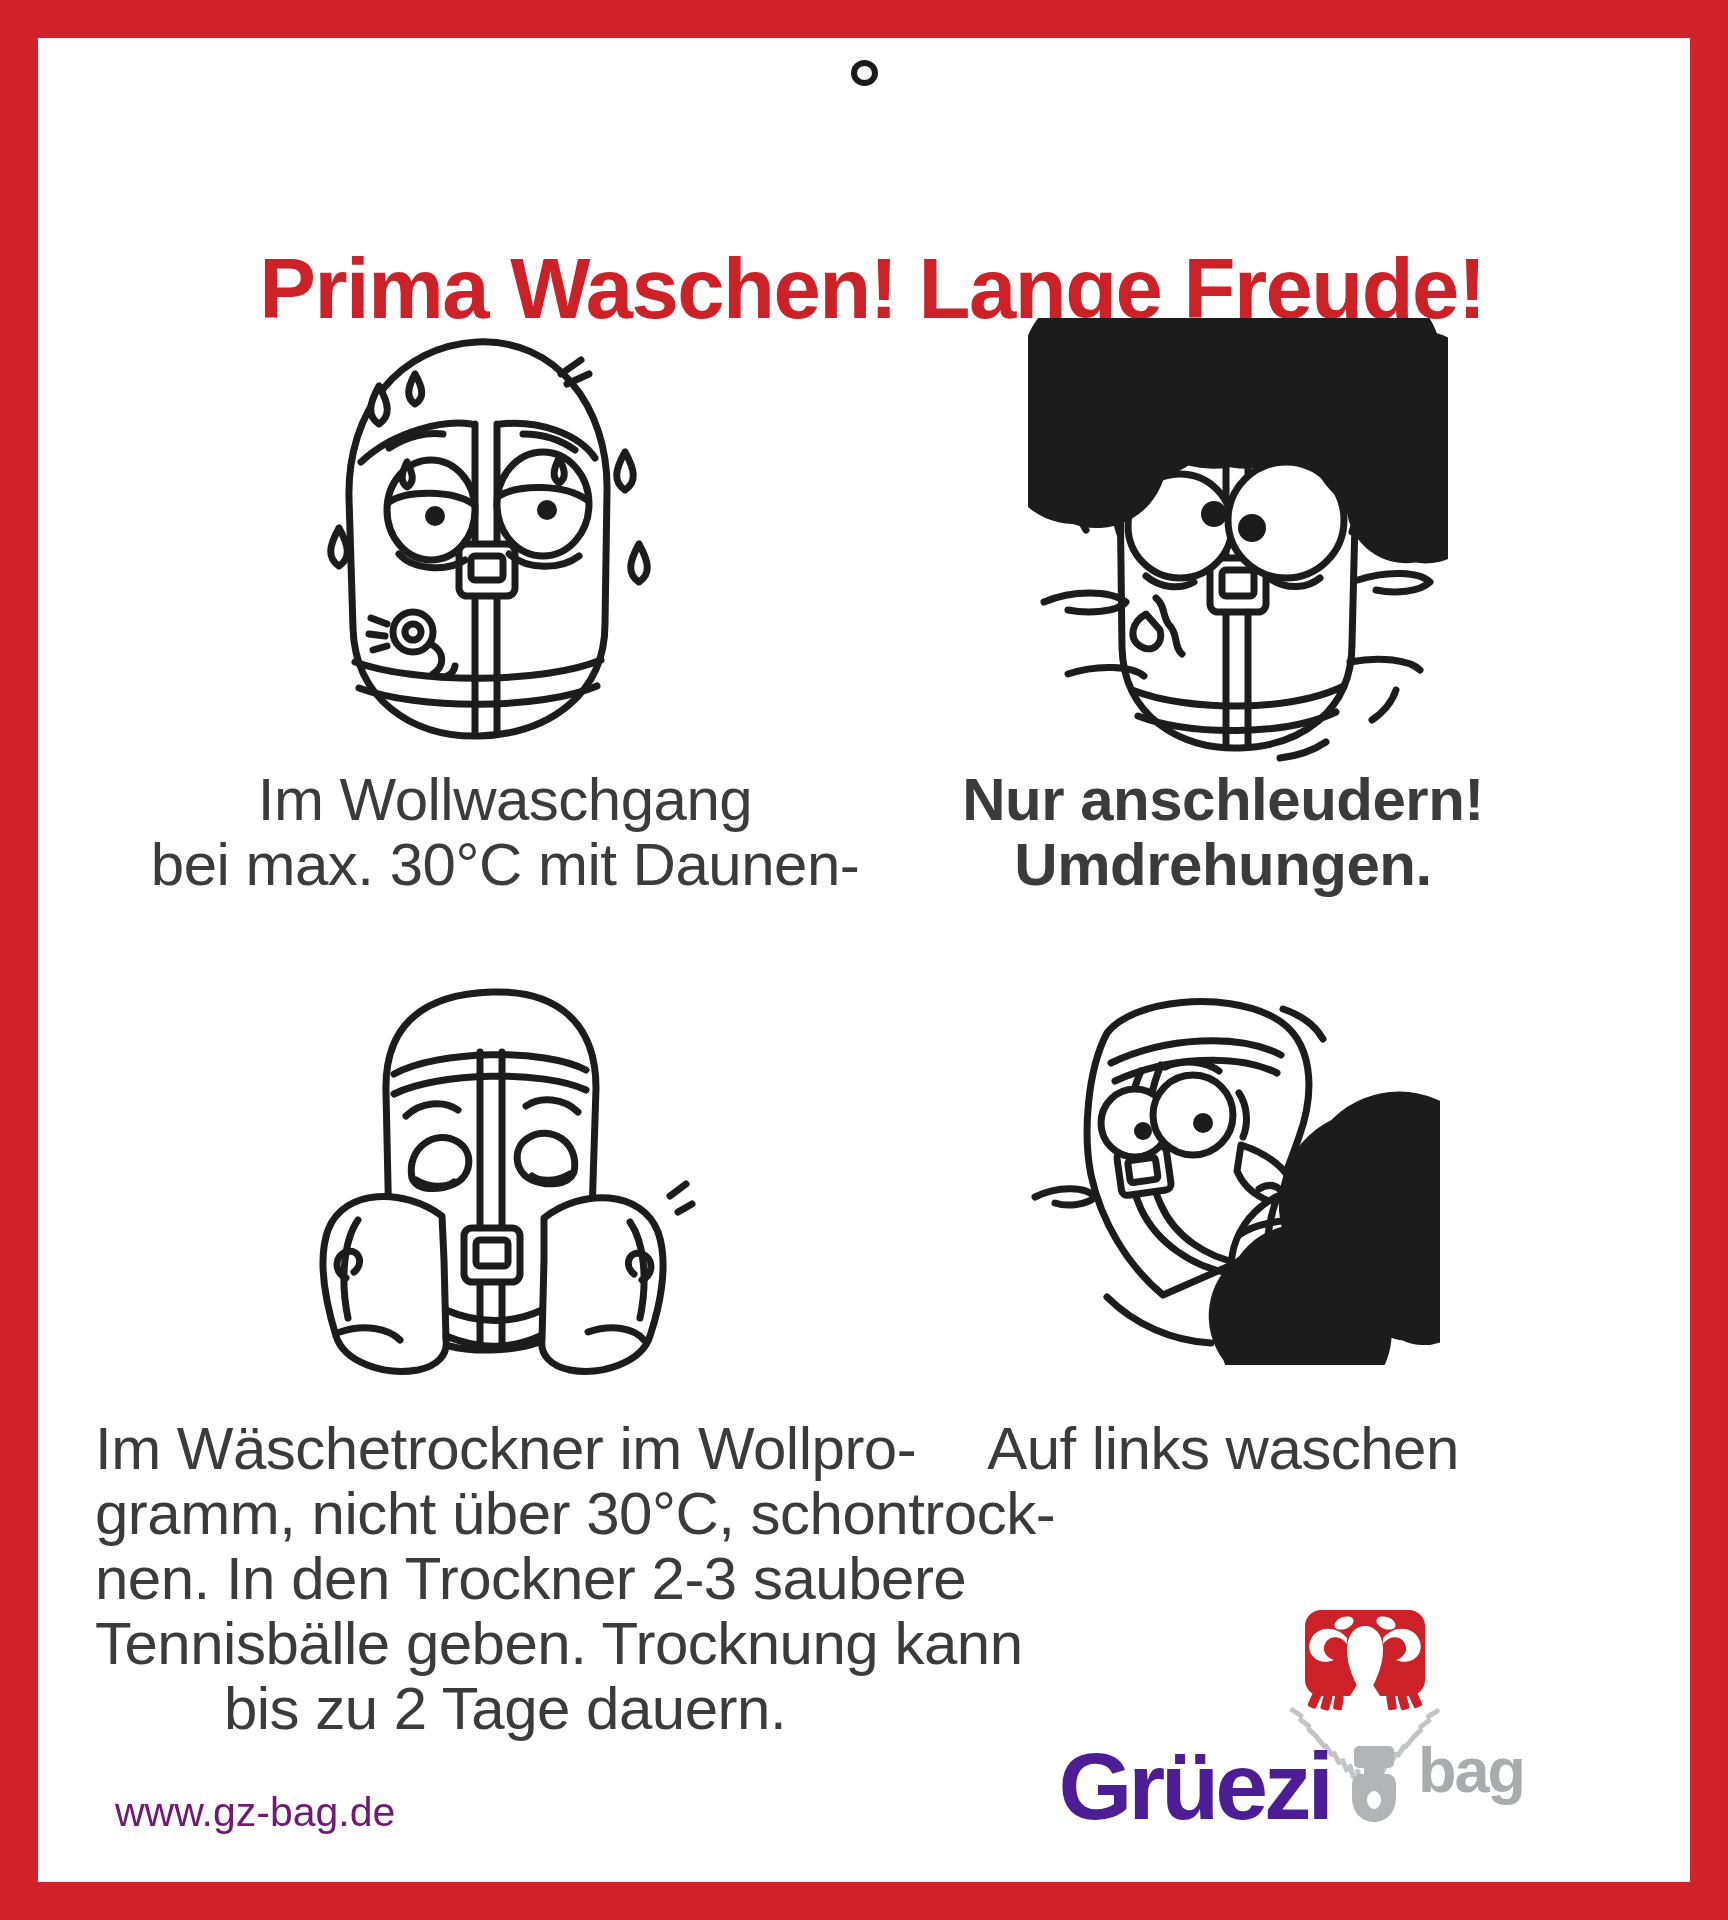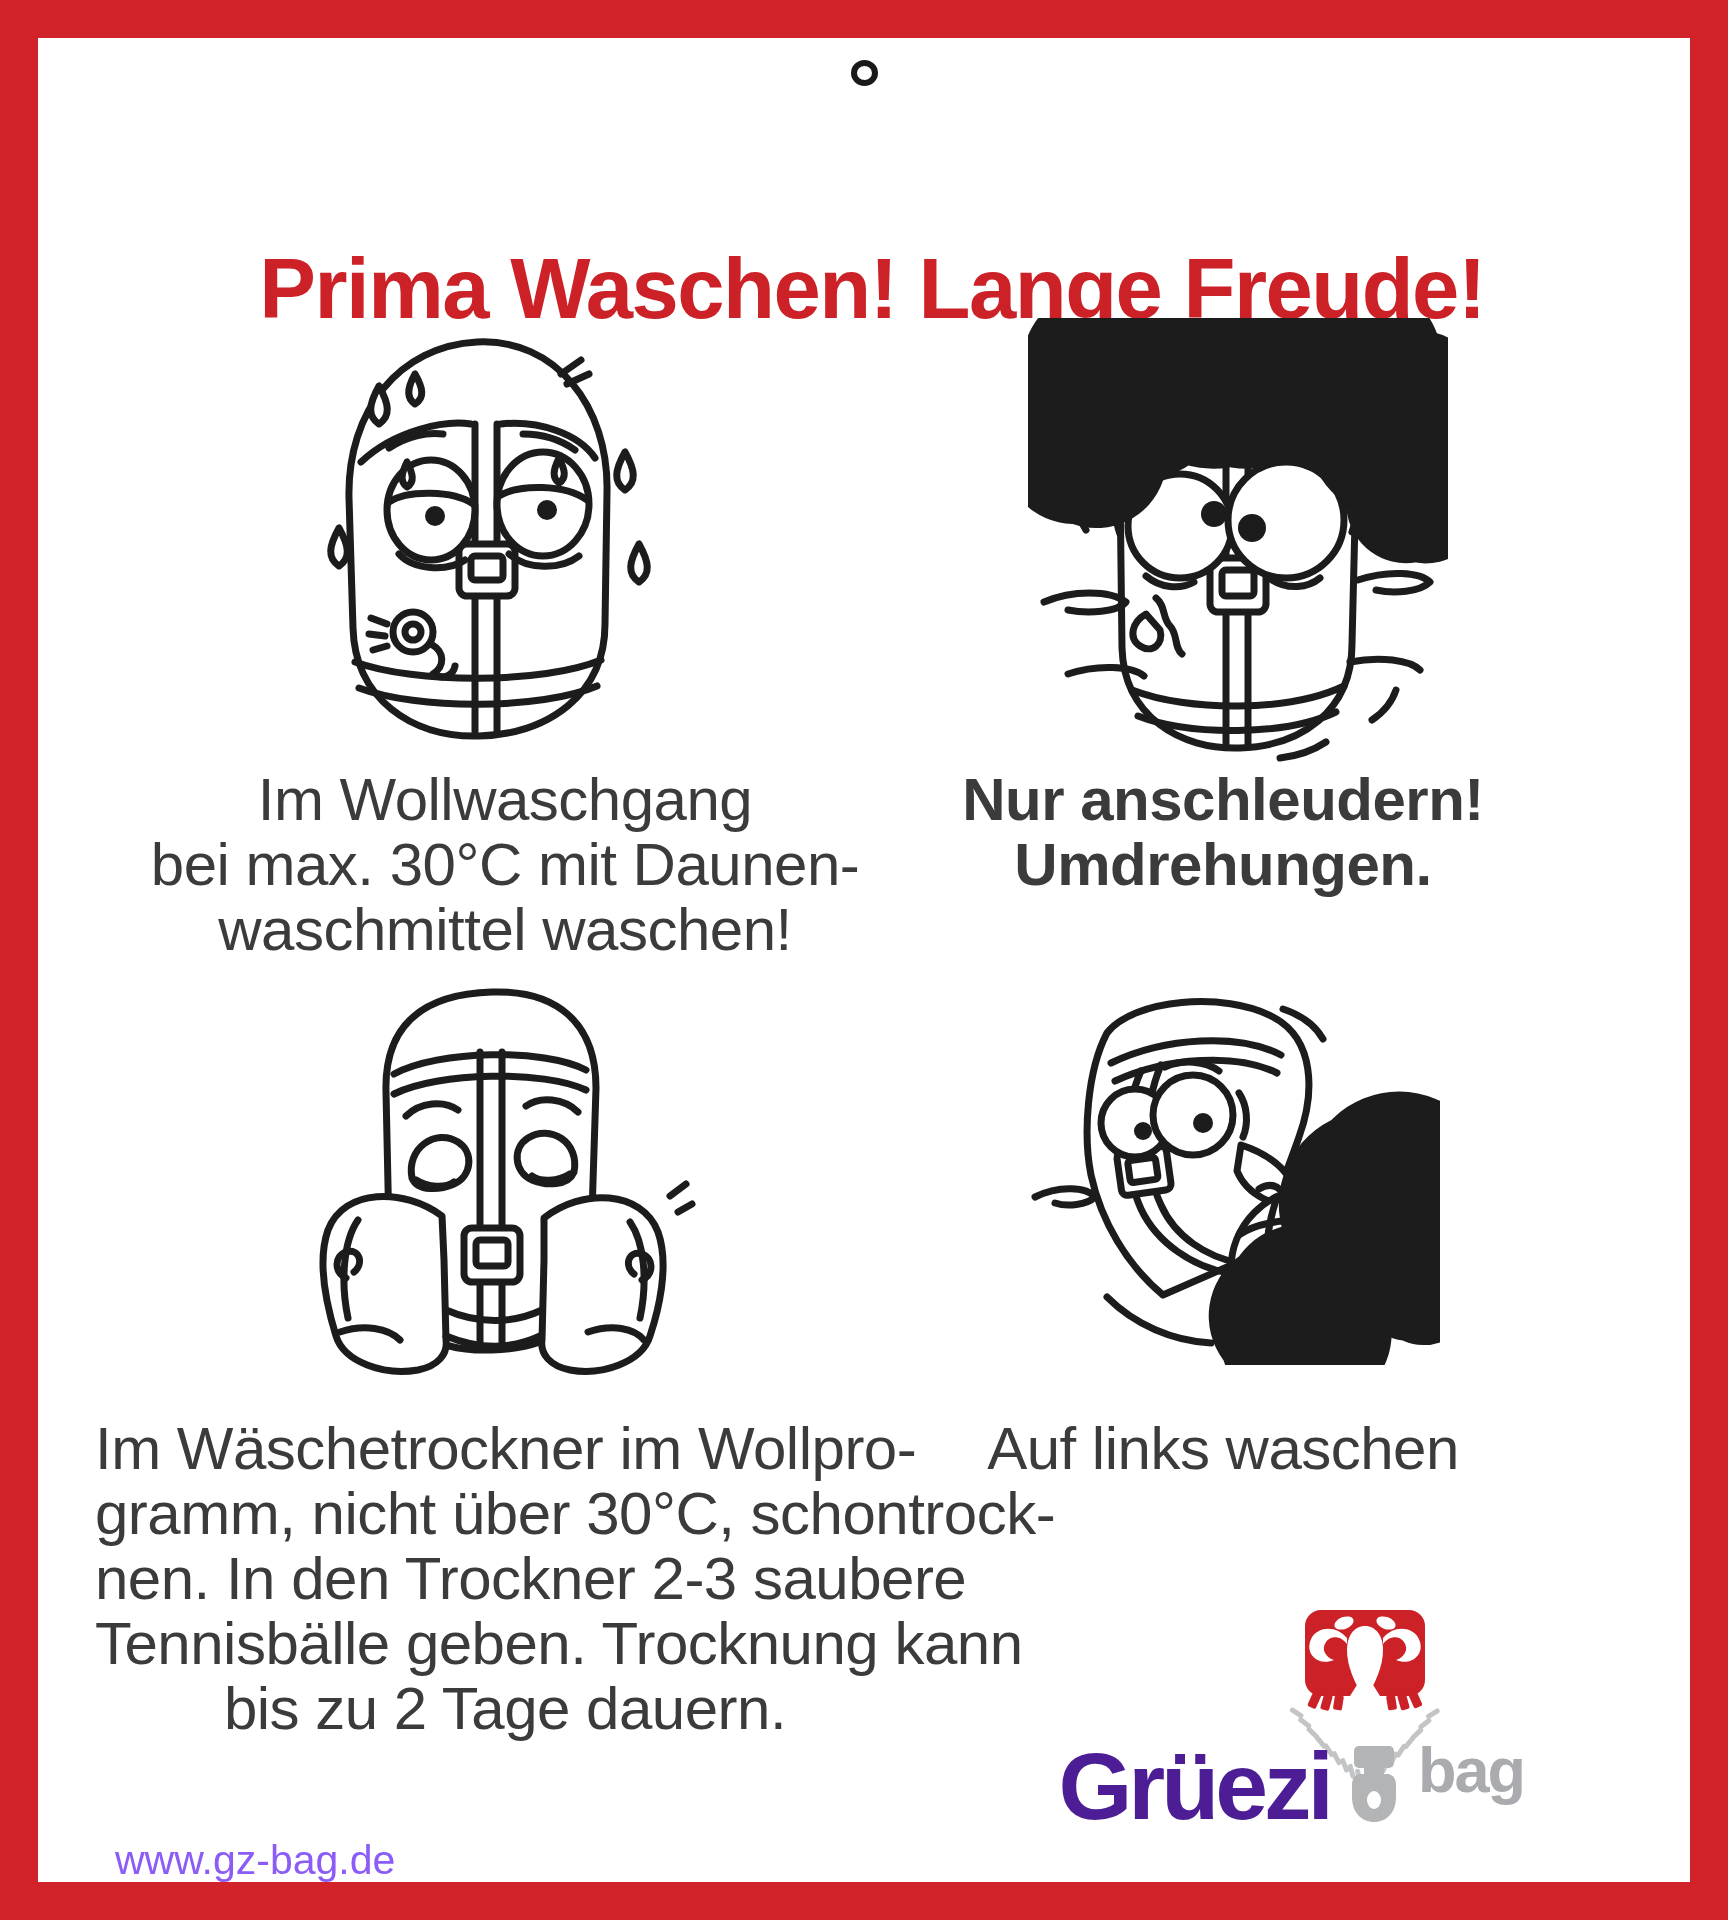--- a/index.html
+++ b/index.html
@@ -25,21 +25,21 @@
     position:absolute;text-align:center;color:#3b3b3b;
     font-size:60px;line-height:65px;letter-spacing:-0.5px;
   }
   .cap div{white-space:nowrap;}
   .cap-tl{left:105px;top:767px;width:800px;}
   .cap-tr{left:943px;top:767px;width:560px;font-weight:bold;}
   .cap-bl{left:95px;top:1416px;width:820px;}
   .cap-br{left:943px;top:1416px;width:560px;}
   .website{
     position:absolute;left:115px;top:1792px;font-size:41px;line-height:1;
-    color:#8b5cf6;letter-spacing:0;margin-top:48px;
+    color:#701a75;letter-spacing:0;
   }
   .logo-art{position:absolute;left:1240px;top:1600px;width:250px;height:240px;}
   .logo-art svg{display:block;width:100%;height:100%;}
   .logo-gruezi{
     position:absolute;left:1040px;top:1739px;width:290px;text-align:right;
     font-size:95px;font-weight:700;letter-spacing:-4px;line-height:1;color:#4c1d95;
     white-space:nowrap;
   }
   .logo-bag{
     position:absolute;left:1418px;top:1739px;font-size:63px;font-weight:700;
@@ -194,21 +194,20 @@
     <path class="ln" d="M20,222 C44,210 72,212 80,222 C72,230 52,232 40,228"></path>
     <path class="ln" d="M330,170 C356,162 382,166 388,176"></path>
     <path class="ln" d="M92,322 C120,350 158,366 196,368"></path>
     <path class="ln" d="M268,34 C286,40 300,50 308,64"></path>
   </svg>
 </div>
 
 <div class="cap cap-tl">
   <div>Im Wollwaschgang</div>
   <div>bei max. 30°C mit Daunen-</div>
-  <div>waschmittel waschen!</div>
 </div>
 
 <div class="cap cap-tr">
   <div>Nur anschleudern!</div>
   <div>Umdrehungen.</div>
 </div>
 
 <div class="cap cap-bl">
   <div>Im Wäschetrockner im Wollpro-</div>
   <div>gramm, nicht über 30°C, schontrock-</div>

